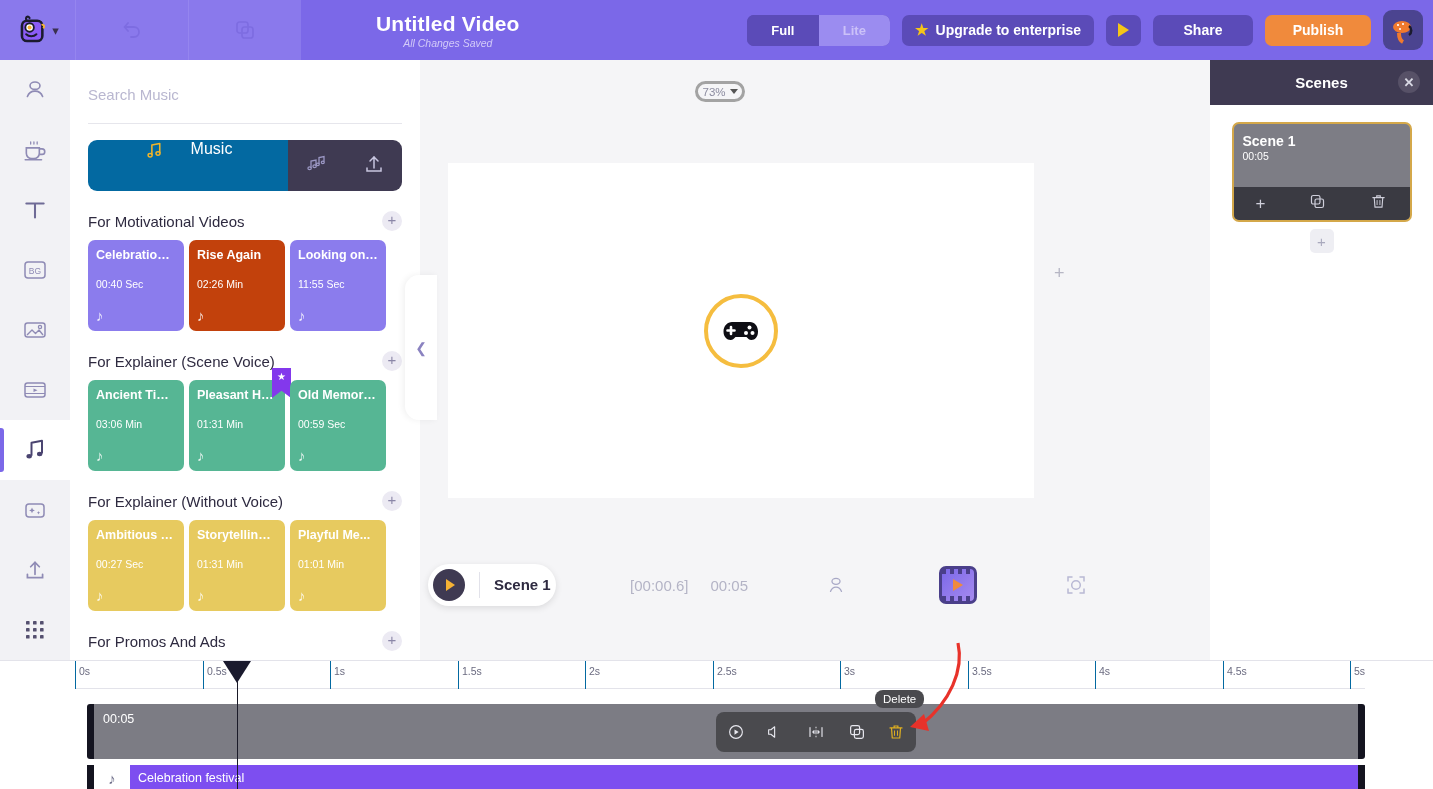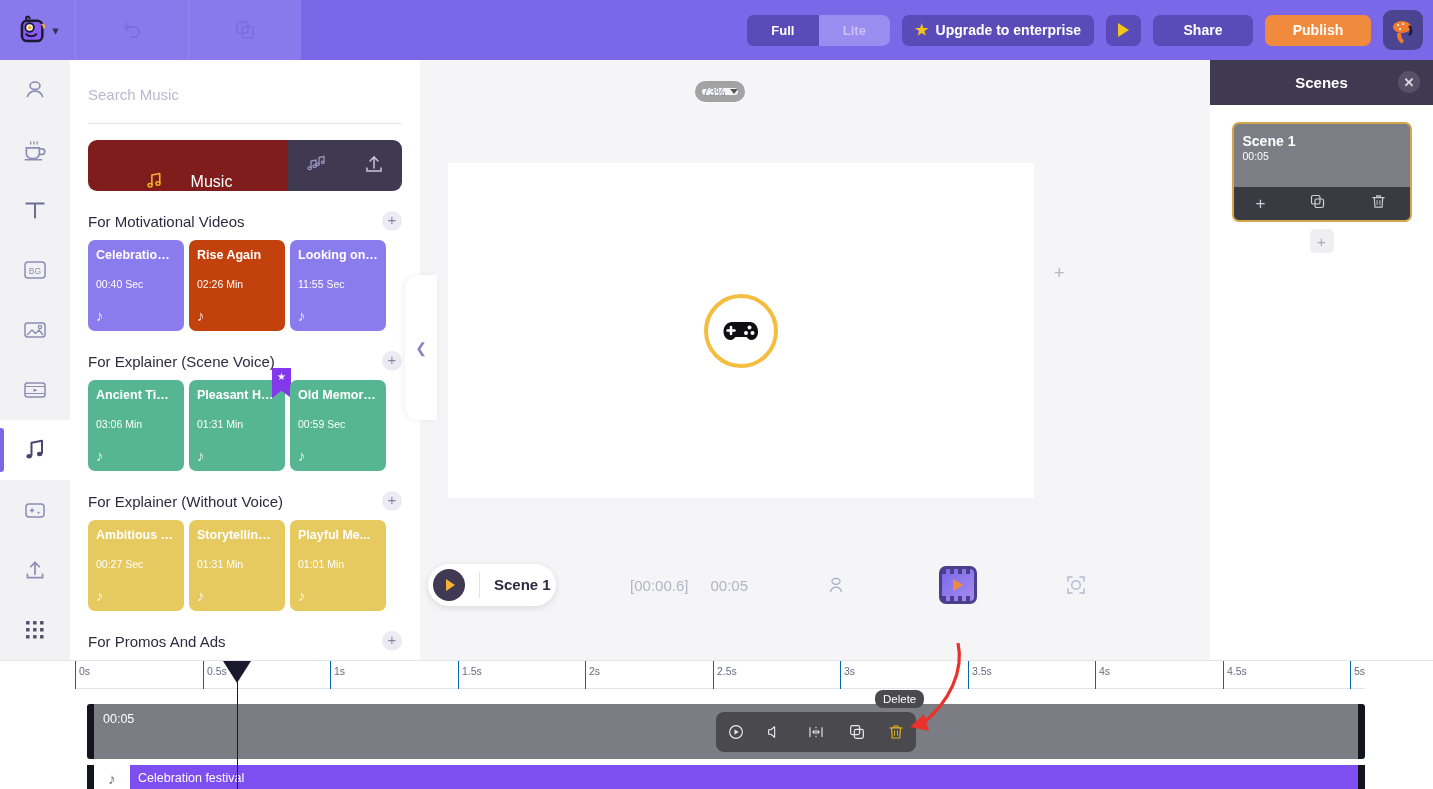--- a/index.html
+++ b/index.html
@@ -136,22 +136,22 @@
   .search-box input {
     width: 100%; border: none; outline: none; font-size: 15px;
     color: #3a3350; font-family: "Liberation Sans", sans-serif;
   }
   .search-box input::placeholder { color: #b9b7d0; }
   .tabs-row {
     margin: 16px 18px 0 18px; display: flex; height: 51px;
     border-radius: 9px; overflow: hidden;
   }
   .tab-music {
-    flex: 0 0 200px; background: #7f1d1d; color: #fff;
-    display: flex; align-items: flex-end; justify-content: center; gap: 26px;
+    flex: 0 0 200px; background: #0369a1; color: #fff;
+    display: flex; align-items: flex-start; justify-content: center; gap: 26px;
     font-size: 16px; cursor: pointer;
   }
   .tab-icons {
     flex: 1; background: #3f3a52; display: flex;
     align-items: center; justify-content: space-around;
   }
   .cat-head {
     margin: 20px 18px 0 18px; display: flex; align-items: center;
     justify-content: space-between;
   }
@@ -183,21 +183,21 @@
     clip-path: polygon(0 0,100% 0,100% 100%,50% 76%,0 100%);
   }
 
   
   .stage {
     position: absolute; left: 420px; top: 60px; width: 790px; height: 600px;
     background: #f5f5f7;
   }
   .zoom-pill {
     position: absolute; left: 275px; top: 21px; width: 50px; height: 21px;
-    border: 7px solid #a3a3a3; border-radius: 11px; background: #f5f5f7;
+    border: 3px solid #a3a3a3; border-radius: 11px; background: #f5f5f7;
     display: flex; align-items: center; justify-content: center; gap: 4px;
     font-size: 11.5px; color: #8c8ca0; cursor: pointer;
   }
   .caret { width:0;height:0;border-left:4px solid transparent;border-right:4px solid transparent;border-top:5px solid #555; }
   .canvas-white {
     position: absolute; left: 28px; top: 103px; width: 586px; height: 335px;
     background: #ffffff;
   }
   .game-circle {
     position: absolute; left: 50%; top: 50%; transform: translate(-50%,-50%);
@@ -356,20 +356,24 @@
     <svg width="24" height="24" viewBox="0 0 24 24" fill="none" class="tb-icon-dim">
       <path d="M5 9h9a5 5 0 0 1 0 10h-3" stroke="#6f5ed4" stroke-width="1.8" stroke-linecap="round"></path>
       <path d="M8 5 4.5 9 8 13" stroke="#6f5ed4" stroke-width="1.8" stroke-linecap="round" stroke-linejoin="round"></path>
     </svg>
   </div>
   <div class="tb-copy-cell">
     <svg width="24" height="24" viewBox="0 0 24 24" fill="none" class="tb-icon-dim">
       <rect x="4" y="4" width="11" height="11" rx="2.5" stroke="#6f5ed4" stroke-width="1.7"></rect>
       <rect x="9" y="9" width="11" height="11" rx="2.5" stroke="#6f5ed4" stroke-width="1.7"></rect>
     </svg>
+  </div>
+  <div class="tb-title-wrap">
+    <div class="tb-title">Untitled Video</div>
+    <div class="tb-sub">All Changes Saved</div>
   </div>
 
   <div class="tb-right">
     <div class="seg">
       <div class="seg-active">Full</div>
       <div class="seg-inactive">Lite</div>
     </div>
     <div class="btn-upgrade">
       <span class="star">★</span>
       <span>Upgrade to enterprise</span>

